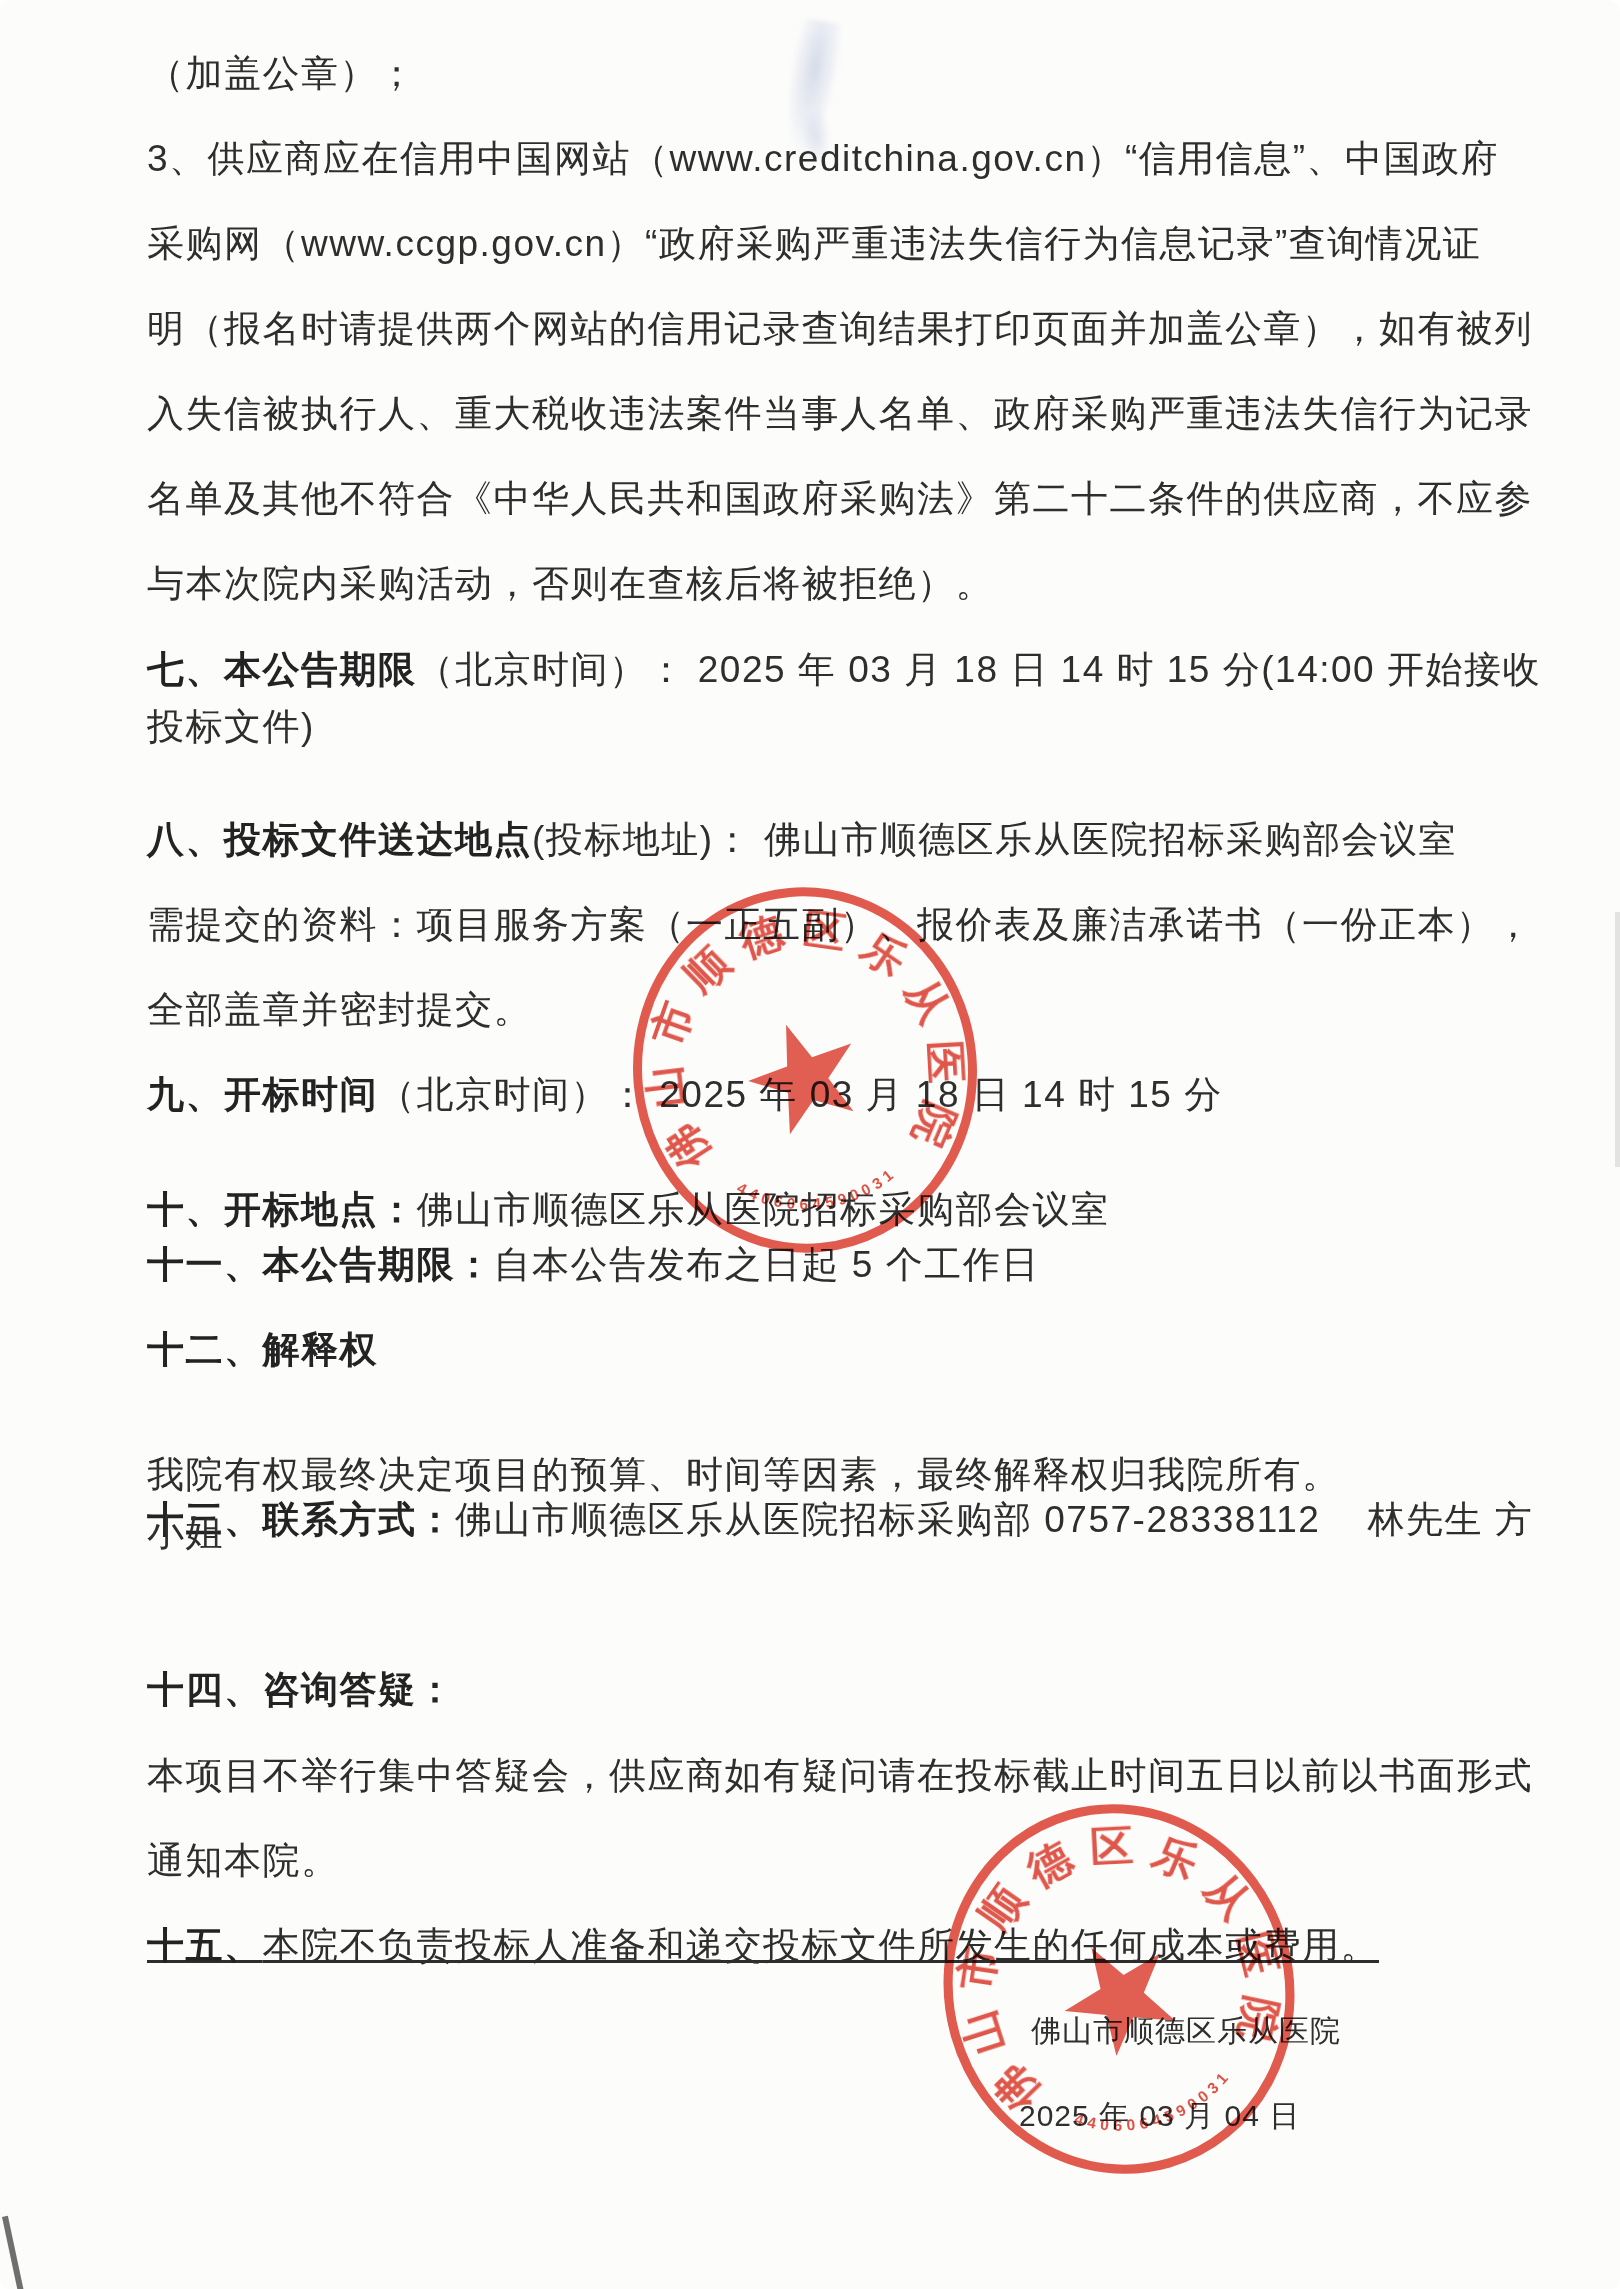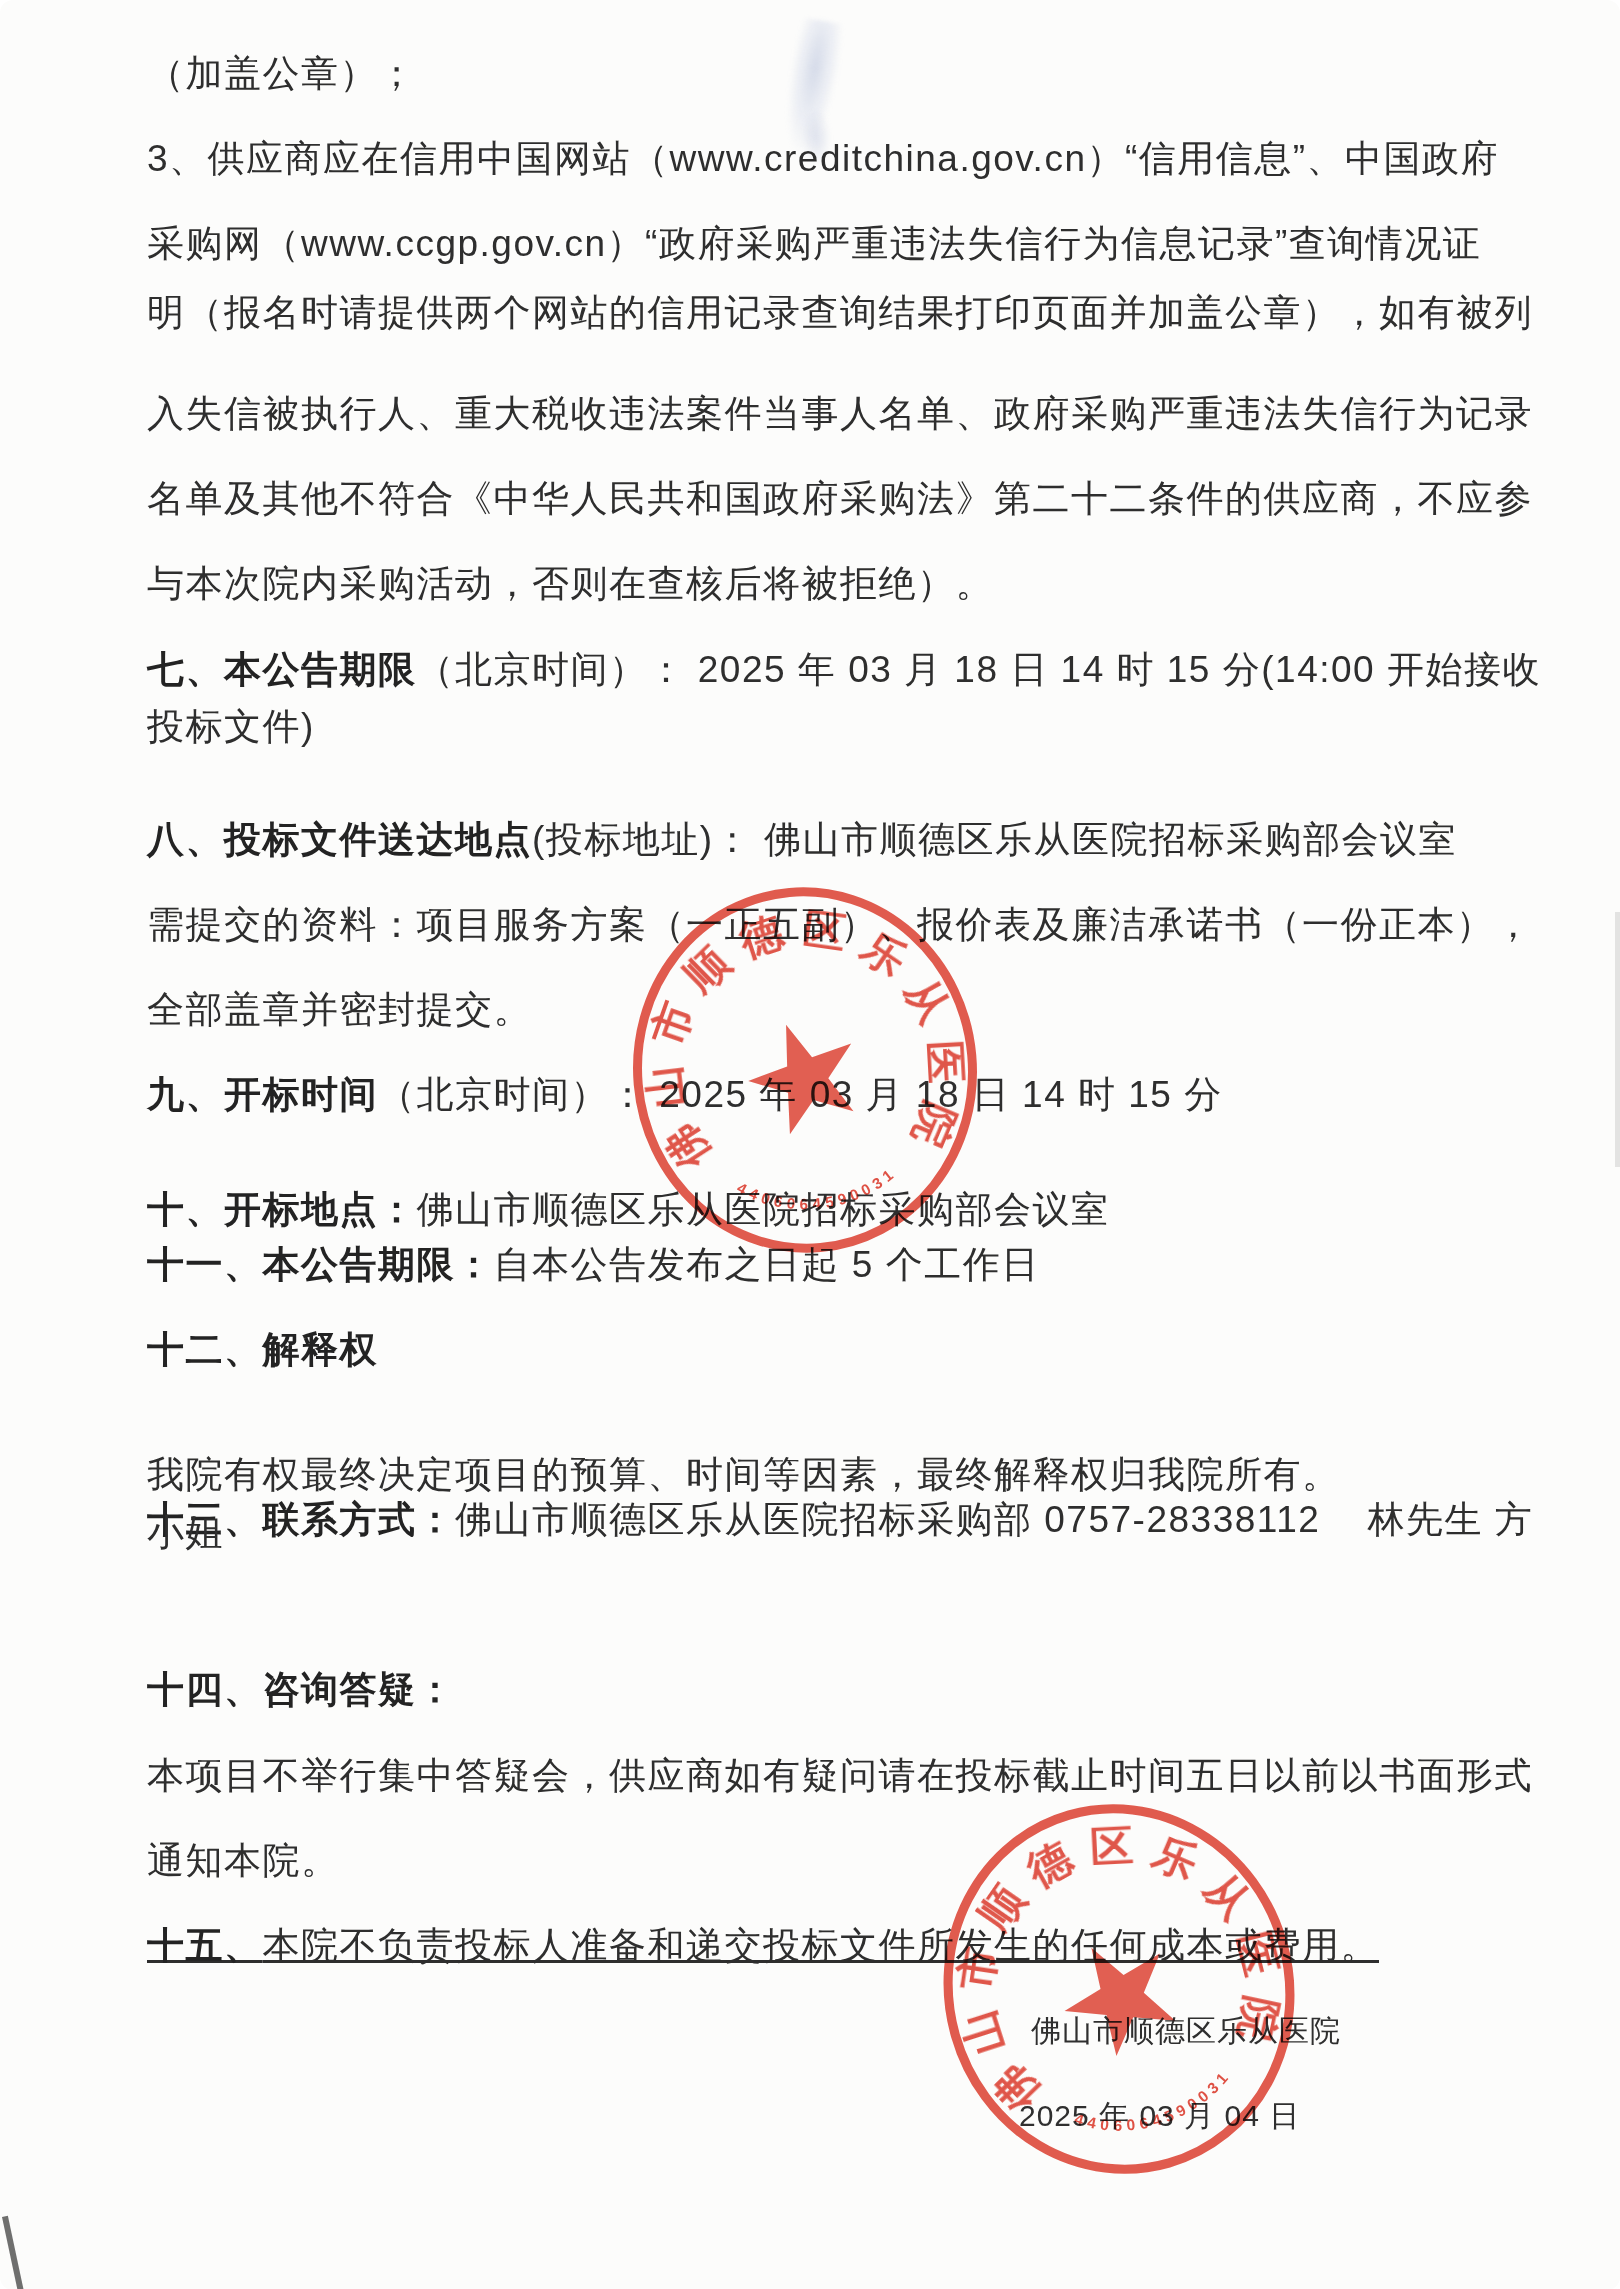--- a/index.html
+++ b/index.html
@@ -56,21 +56,21 @@
 
   <div class="smudge"></div>
   <div class="smudge2"></div>
   <div class="corner-mark"></div>
   <div class="edge-strip"></div>
 
   <div id="doc-lines">
       <div class="line" style="top: 51px;"><span>（加盖公章）；</span></div>
       <div class="line" style="top: 136px;"><span>3、供应商应在信用中国网站（www.creditchina.gov.cn）“信用信息”、中国政府</span></div>
       <div class="line" style="top: 221px;"><span>采购网（www.ccgp.gov.cn）“政府采购严重违法失信行为信息记录”查询情况证</span></div>
-      <div class="line" style="top: 290px;"><span>明（报名时请提供两个网站的信用记录查询结果打印页面并加盖公章），如有被列</span></div>
+      <div class="line" style="top: 306px;"><span>明（报名时请提供两个网站的信用记录查询结果打印页面并加盖公章），如有被列</span></div>
       <div class="line" style="top: 391px;"><span>入失信被执行人、重大税收违法案件当事人名单、政府采购严重违法失信行为记录</span></div>
       <div class="line" style="top: 476px;"><span>名单及其他不符合《中华人民共和国政府采购法》第二十二条件的供应商，不应参</span></div>
       <div class="line" style="top: 561px;"><span>与本次院内采购活动，否则在查核后将被拒绝）。</span></div>
       <div class="line" style="top: 647px;"><span class="b">七、本公告期限</span><span>（北京时间）： 2025 年 03 月 18 日 14 时 15 分(14:00 开始接收</span></div>
       <div class="line" style="top: 704px;"><span>投标文件)</span></div>
       <div class="line" style="top: 817px;"><span class="b">八、投标文件送达地点</span><span>(投标地址)： 佛山市顺德区乐从医院招标采购部会议室</span></div>
       <div class="line" style="top: 902px;"><span>需提交的资料：项目服务方案（一正五副）、报价表及廉洁承诺书（一份正本），</span></div>
       <div class="line" style="top: 987px;"><span>全部盖章并密封提交。</span></div>
       <div class="line" style="top: 1072px;"><span class="b">九、开标时间</span><span>（北京时间）： 2025 年 03 月 18 日 14 时 15 分</span></div>
       <div class="line" style="top: 1187px;"><span class="b">十、开标地点：</span><span>佛山市顺德区乐从医院招标采购部会议室</span></div>

